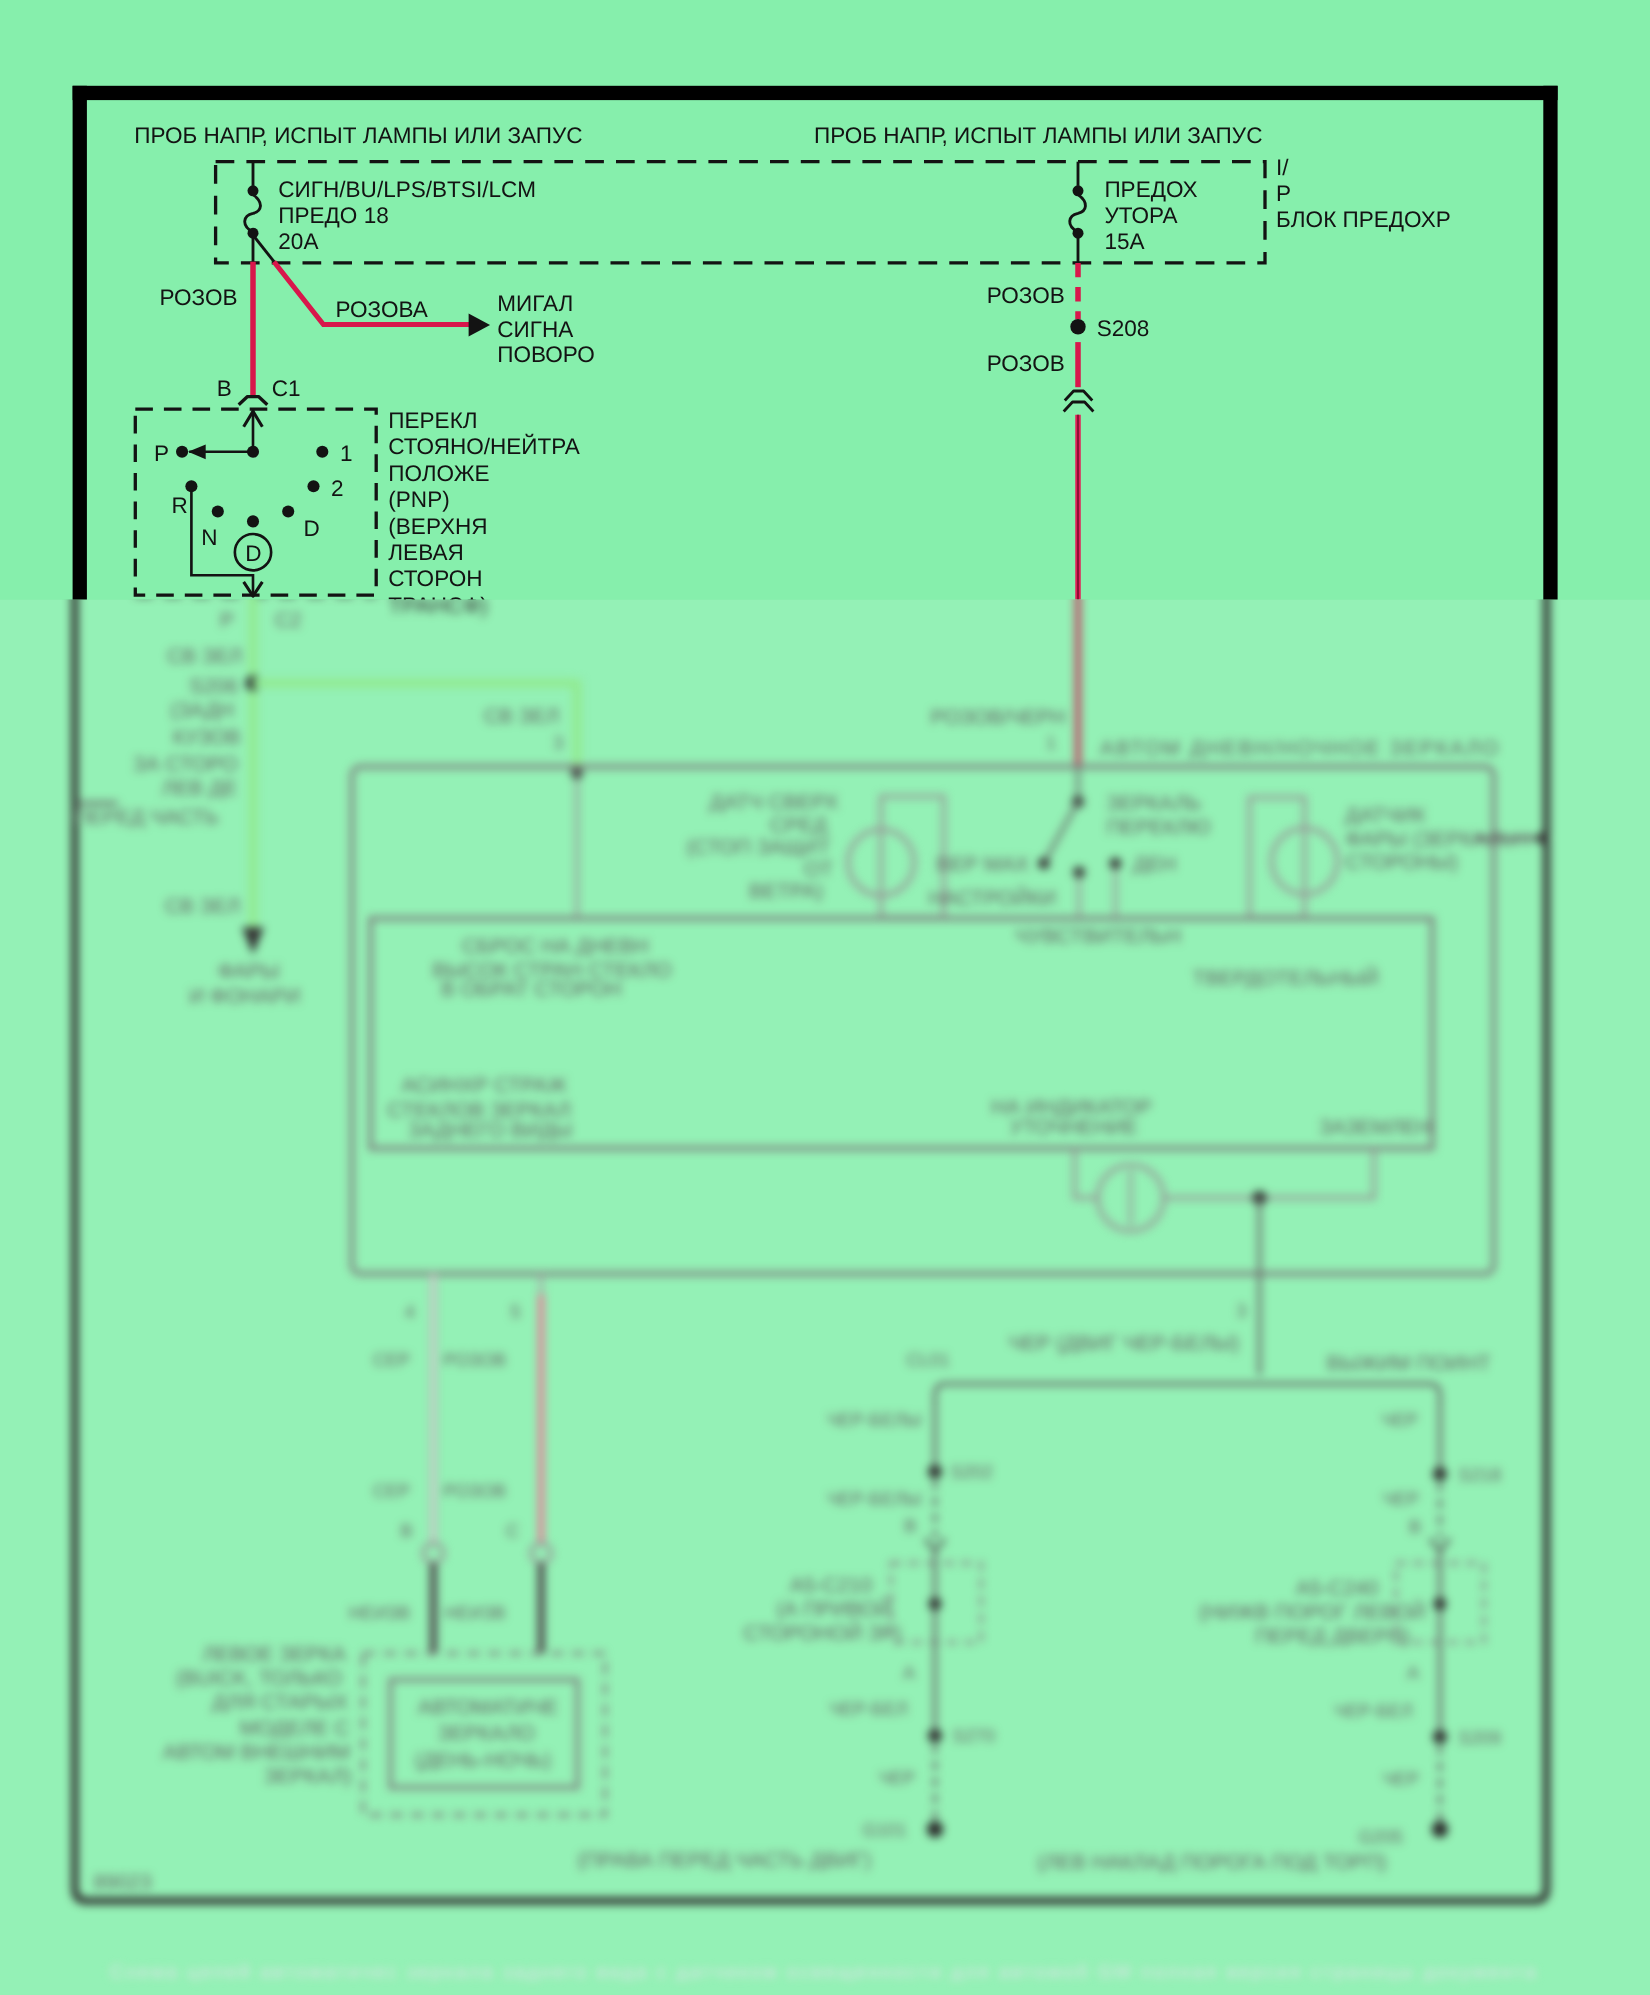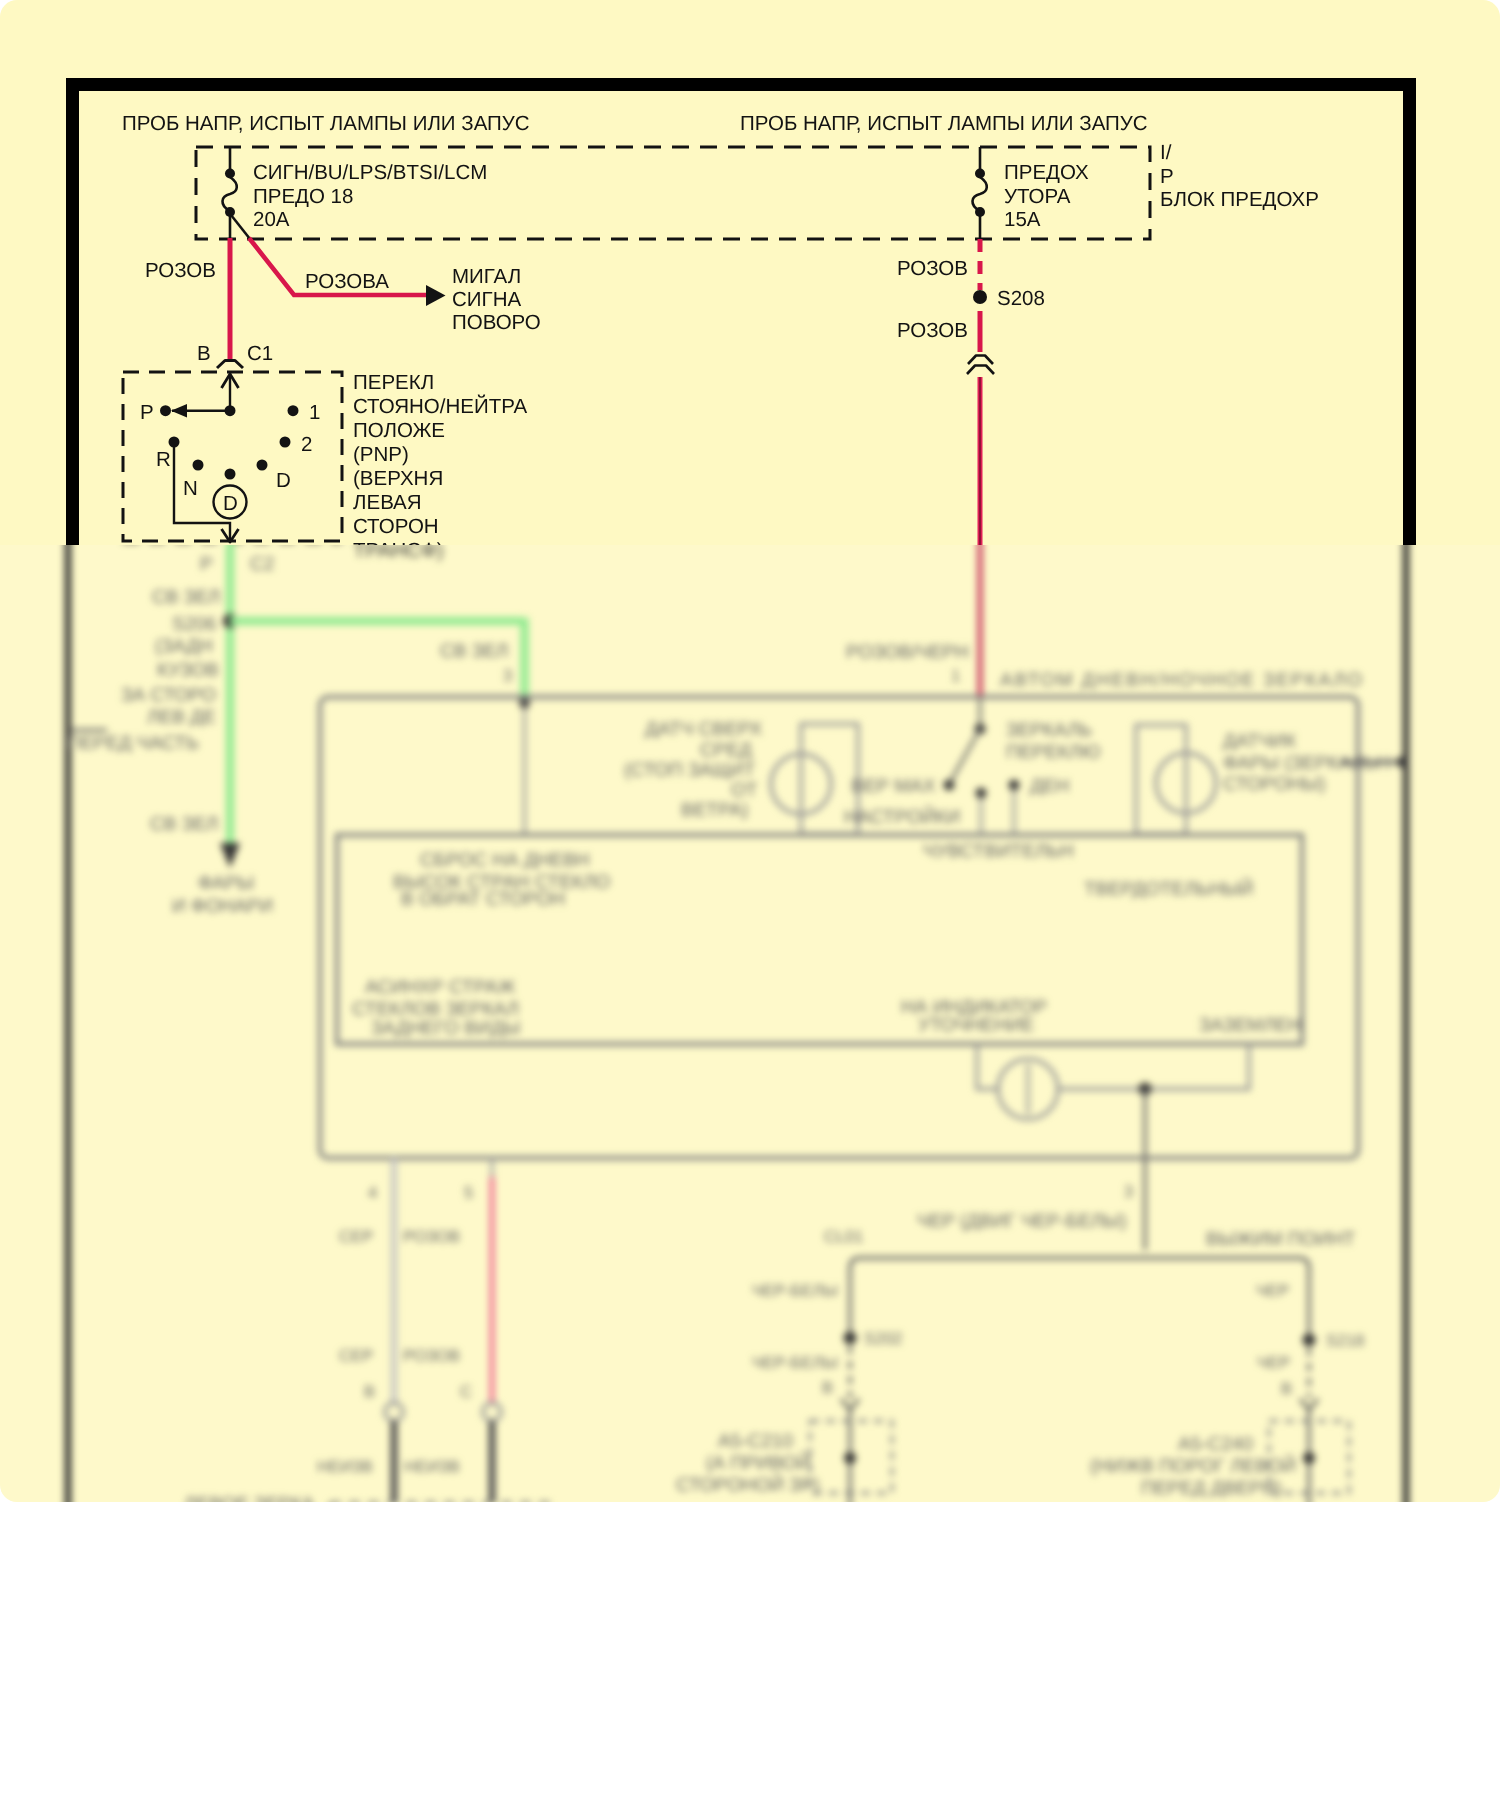--- a/index.html
+++ b/index.html
@@ -1,16 +1,16 @@
 <!DOCTYPE html>
 <html><head>
 <meta charset="utf-8">
 <style>
   html,body{margin:0;padding:0;background:#fff;}
-  #page{position:relative;width:1500px;height:1502px;background:#fef9c3;overflow:hidden;border-radius:17px;}
+  #page{position:relative;width:1500px;height:1814px;background:#86efac;overflow:hidden;}
   .lay{position:absolute;left:0;top:0;width:1500px;height:1814px;}
   #sharp{clip-path:inset(0 0 1269px 0);}
   #blurwrap{clip-path:inset(545px 0 0 0);}
   #blurinner{position:absolute;left:0;top:0;width:1500px;height:1814px;filter:blur(3.8px);}
   svg text{font-family:"Liberation Sans",sans-serif;text-rendering:geometricPrecision;}
   .t{font-size:20.5px;fill:#131313;}
   .tb{font-size:19px;fill:#525252;}
   .tc{font-size:19px;fill:#555;}
   .ts{font-size:16.5px;fill:#555;}
 </style>

